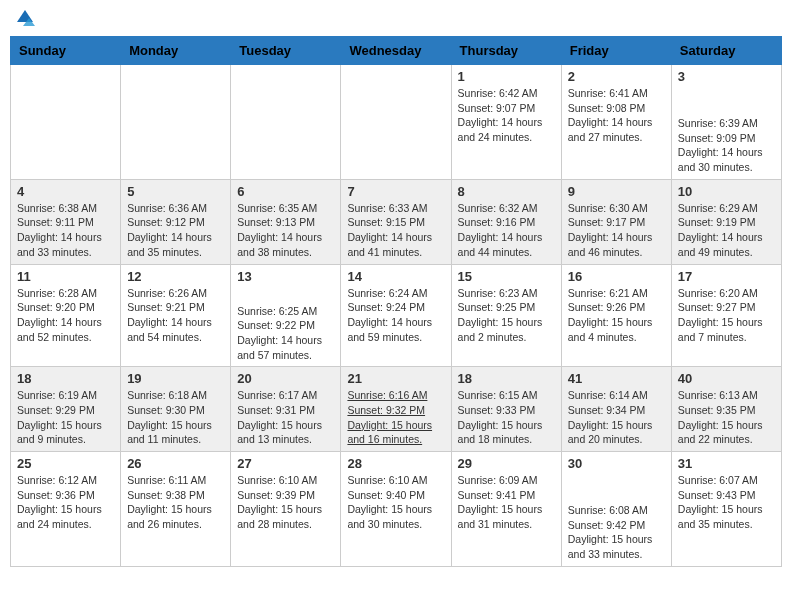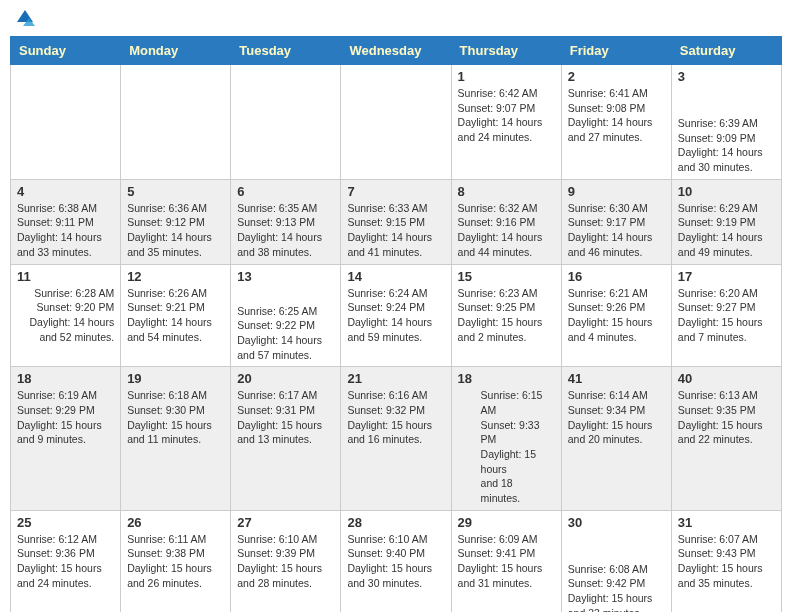--- a/index.html
+++ b/index.html
@@ -46,21 +46,21 @@
       font-size: 15px;
       color: #555;
     }
     .calendar {
       width: 100%;
       border-collapse: collapse;
       border: 1px solid #ccc;
     }
     .calendar th {
       background-color: #2a7abf;
-      color: #fef9c3;
+      color: #000000;
       text-align: left;
       padding: 6px 8px;
       font-size: 13px;
       border: 1px solid #2a7abf;
     }
     .calendar td {
       width: 110px;
       vertical-align: top;
       padding: 4px 6px;
       border: 1px solid #ccc;
@@ -202,21 +202,21 @@
           <span class="day-number">10</span>
           <div class="day-info" style="white-space: pre-line;">Sunrise: 6:29 AM
 Sunset: 9:19 PM
 Daylight: 14 hours
 and 49 minutes.</div>
         </td>
       </tr>
       <tr>
         <td>
           <span class="day-number">11</span>
-          <div class="day-info" style="white-space: pre-line; text-align: right;">Sunrise: 6:28 AM
+          <div class="day-info" style="white-space: pre-line;">Sunrise: 6:28 AM
 Sunset: 9:20 PM
 Daylight: 14 hours
 and 52 minutes.</div>
         </td>
         <td>
           <span class="day-number">12</span>
           <div class="day-info" style="white-space: pre-line;">Sunrise: 6:26 AM
 Sunset: 9:21 PM
 Daylight: 14 hours
 and 54 minutes.</div>
@@ -274,28 +274,28 @@
         </td>
         <td>
           <span class="day-number">20</span>
           <div class="day-info" style="white-space: pre-line;">Sunrise: 6:17 AM
 Sunset: 9:31 PM
 Daylight: 15 hours
 and 13 minutes.</div>
         </td>
         <td>
           <span class="day-number">21</span>
-          <div class="day-info" style="white-space: pre-line;">Sunrise: 6:16 AM
+          <div class="day-info" style="white-space: pre-line; text-decoration: underline;">Sunrise: 6:16 AM
 Sunset: 9:32 PM
 Daylight: 15 hours
 and 16 minutes.</div>
         </td>
         <td>
           <span class="day-number">18</span>
-          <div class="day-info" style="white-space: pre-line; margin-left: 23px;">Sunrise: 6:15 AM
+          <div class="day-info" style="white-space: pre-line;">Sunrise: 6:15 AM
 Sunset: 9:33 PM
 Daylight: 15 hours
 and 18 minutes.</div>
         </td>
         <td>
           <span class="day-number">41</span>
           <div class="day-info" style="white-space: pre-line;">Sunrise: 6:14 AM
 Sunset: 9:34 PM
 Daylight: 15 hours
 and 20 minutes.</div>

